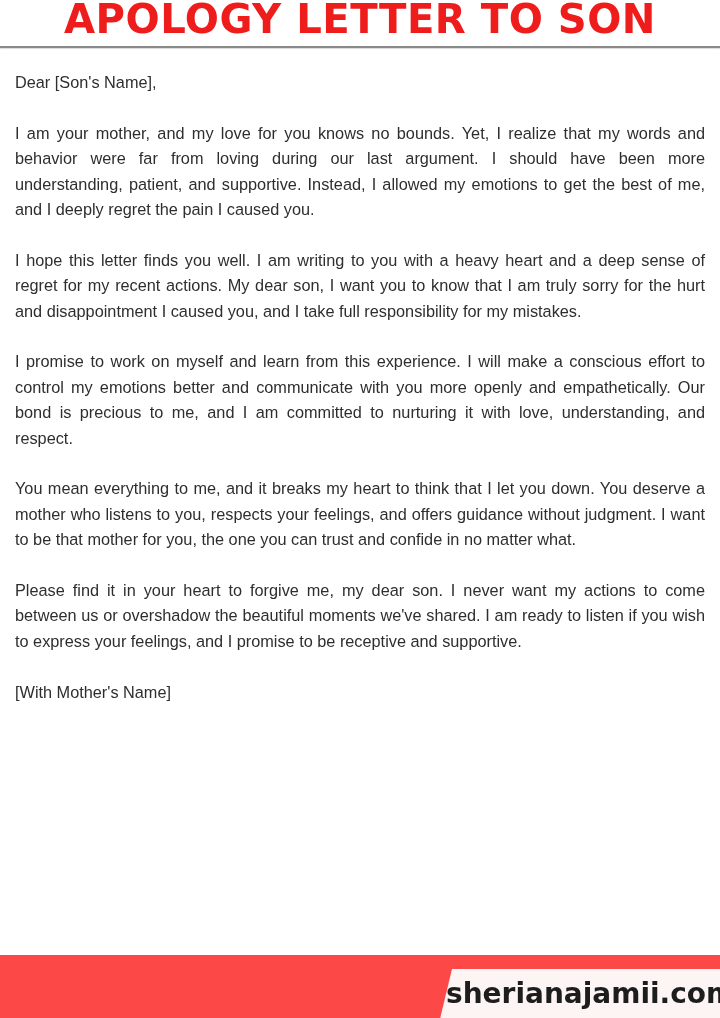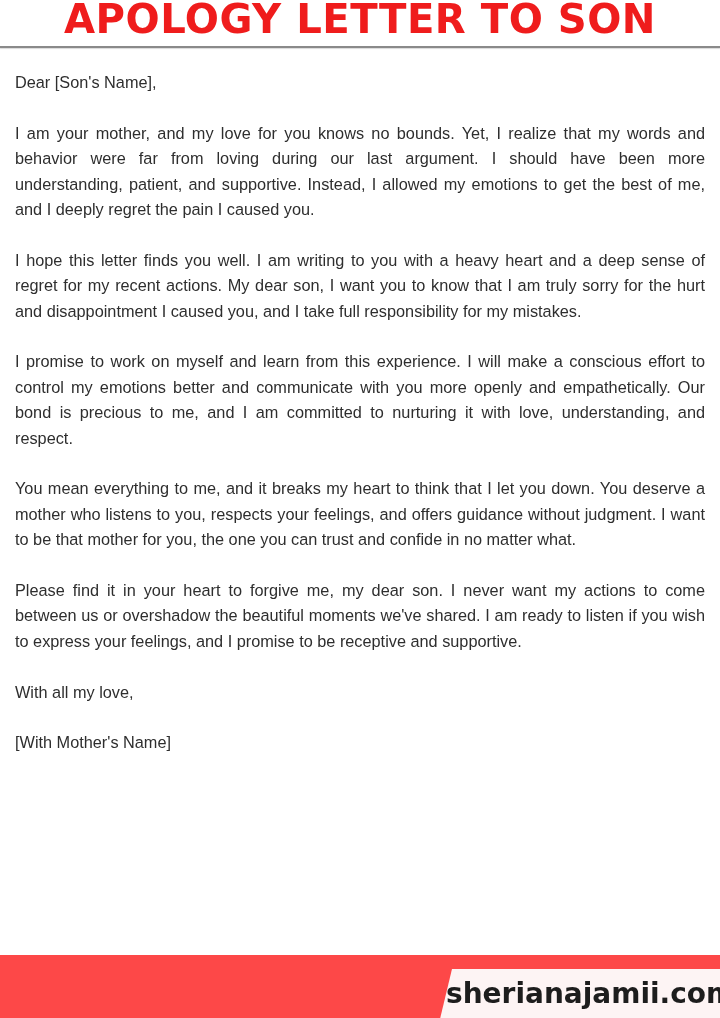--- a/index.html
+++ b/index.html
@@ -89,19 +89,18 @@
 <h1 class="title">APOLOGY LETTER TO SON</h1>
 <div class="divider"></div>
 
 <div class="letter">
   <p>Dear [Son's Name],</p>
   <p>I am your mother, and my love for you knows no bounds. Yet, I realize that my words and behavior were far from loving during our last argument. I should have been more understanding, patient, and supportive. Instead, I allowed my emotions to get the best of me, and I deeply regret the pain I caused you.</p>
   <p>I hope this letter finds you well. I am writing to you with a heavy heart and a deep sense of regret for my recent actions. My dear son, I want you to know that I am truly sorry for the hurt and disappointment I caused you, and I take full responsibility for my mistakes.</p>
   <p>I promise to work on myself and learn from this experience. I will make a conscious effort to control my emotions better and communicate with you more openly and empathetically. Our bond is precious to me, and I am committed to nurturing it with love, understanding, and respect.</p>
   <p>You mean everything to me, and it breaks my heart to think that I let you down. You deserve a mother who listens to you, respects your feelings, and offers guidance without judgment. I want to be that mother for you, the one you can trust and confide in no matter what.</p>
   <p>Please find it in your heart to forgive me, my dear son. I never want my actions to come between us or overshadow the beautiful moments we've shared. I am ready to listen if you wish to express your feelings, and I promise to be receptive and supportive.</p>
-  <p>With all my love,</p>
   <p>[With Mother's Name]</p>
 </div>
 
 <div class="footer"></div>
 <div class="footer-tab"></div>
 <div class="footer-site">sherianajamii.com</div>
 
 </body></html>

